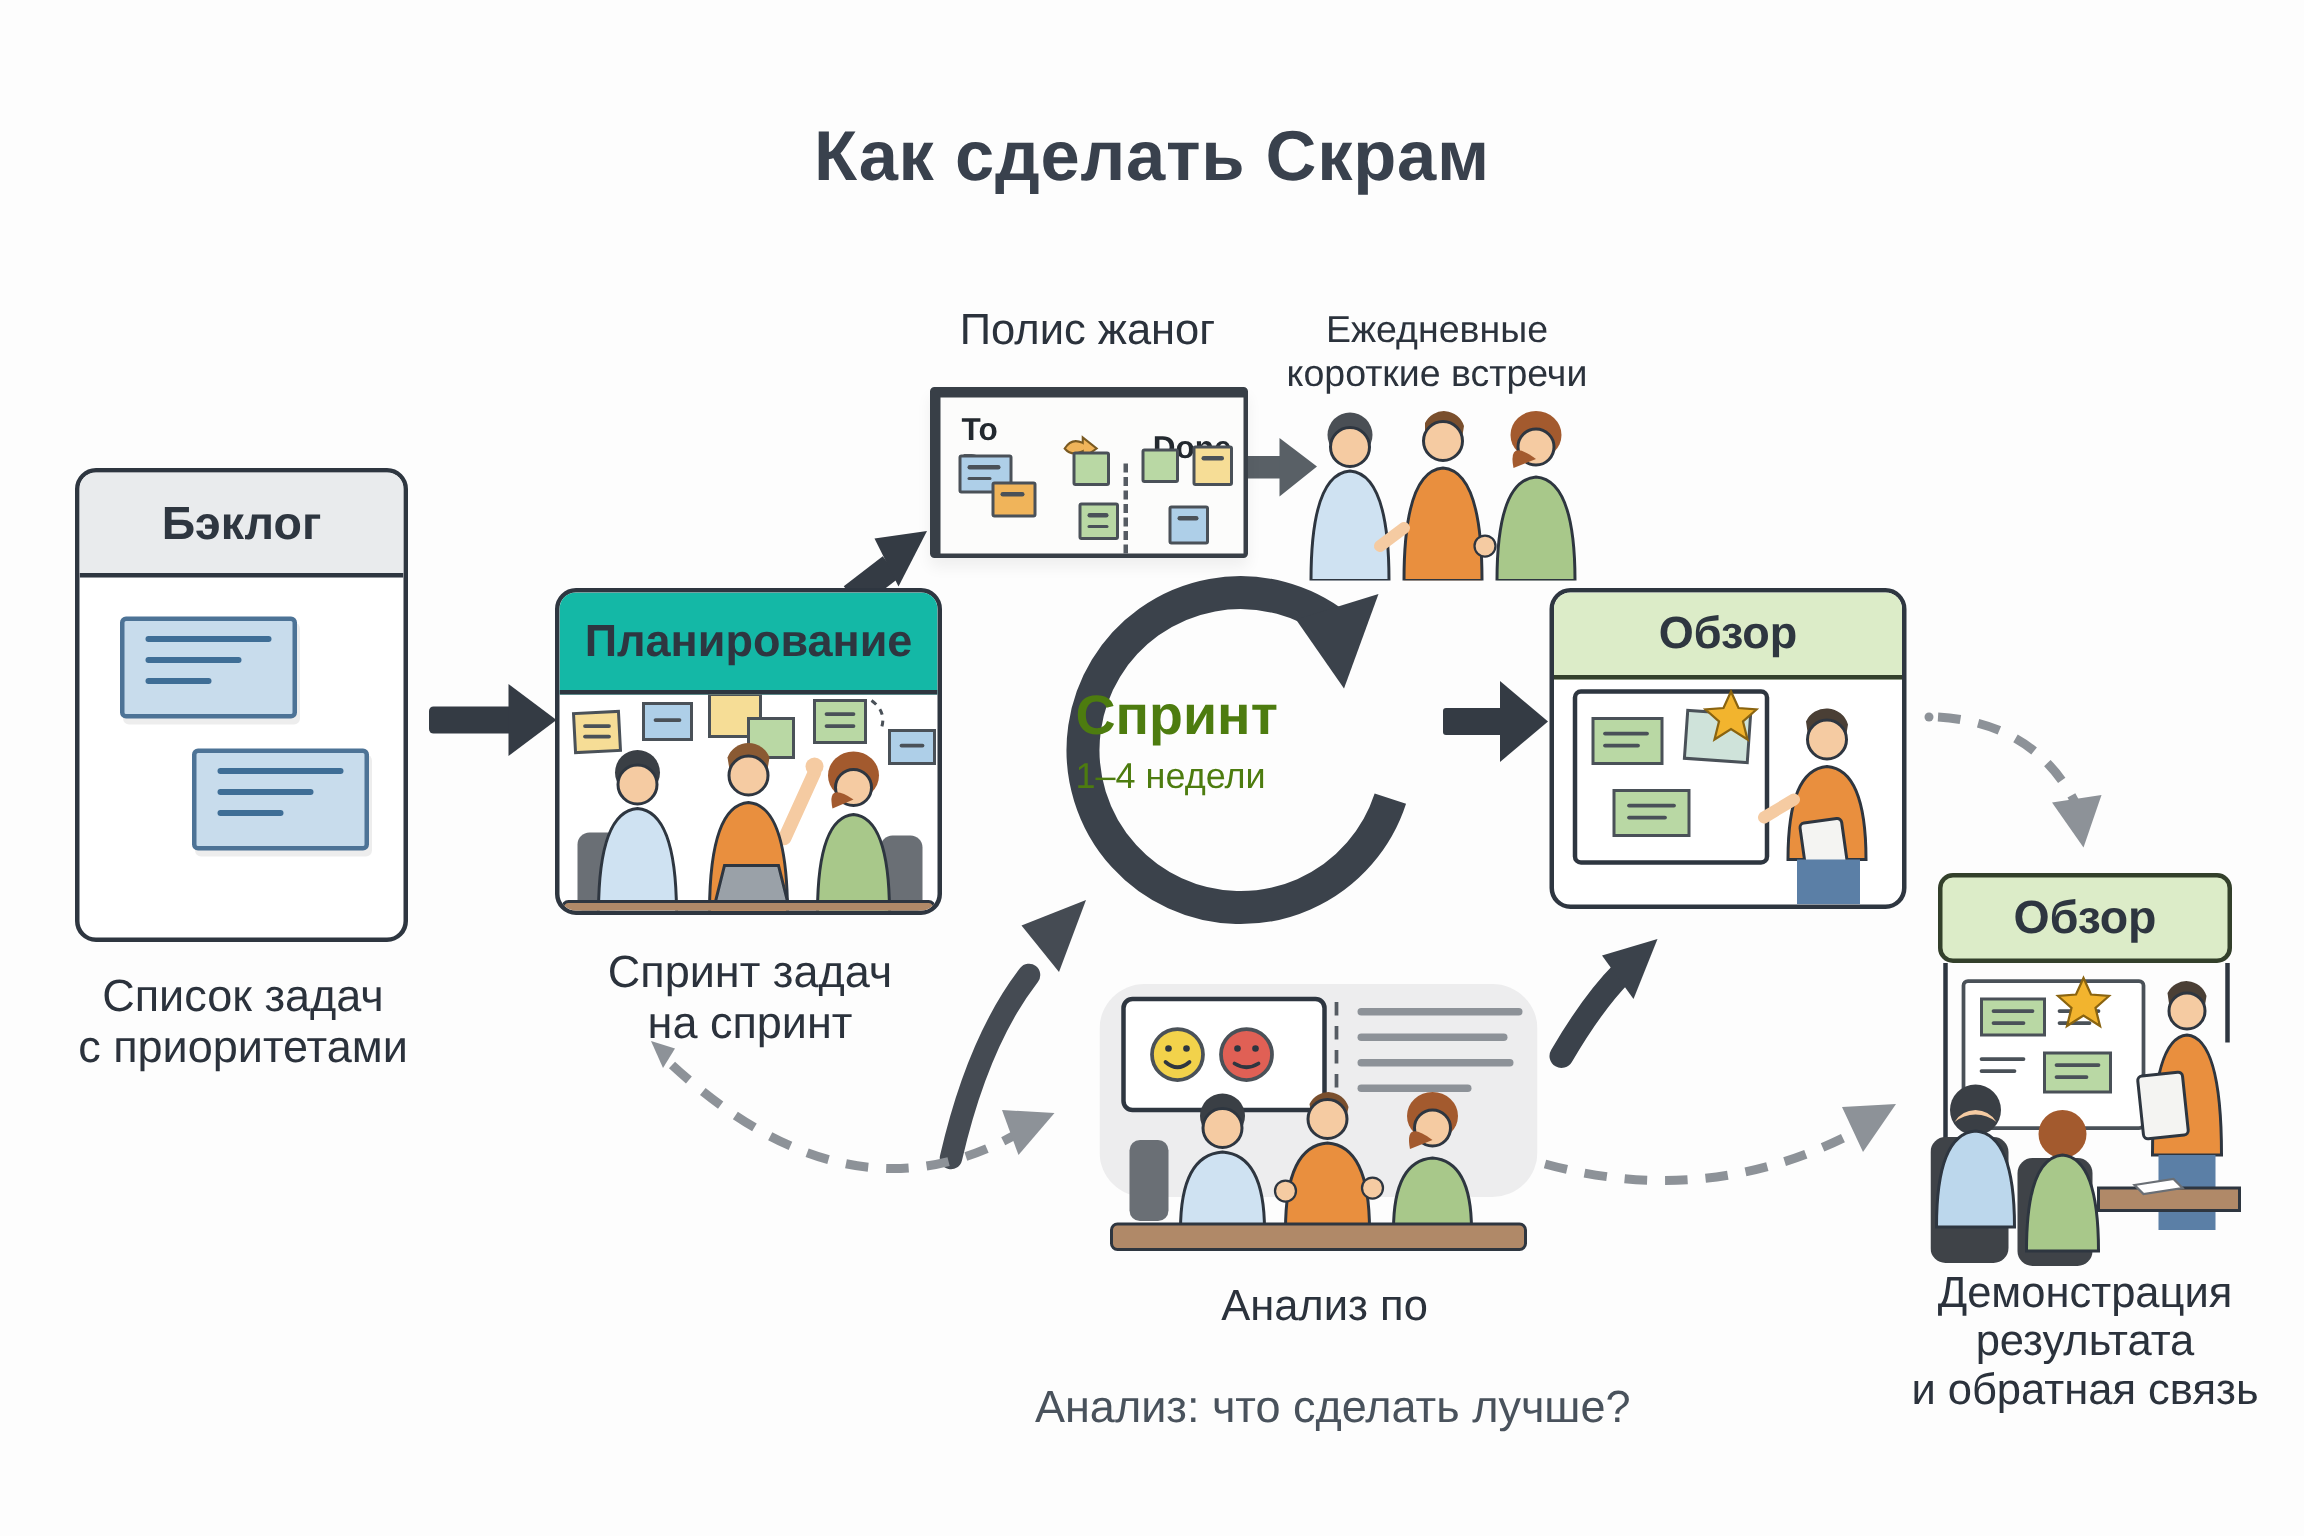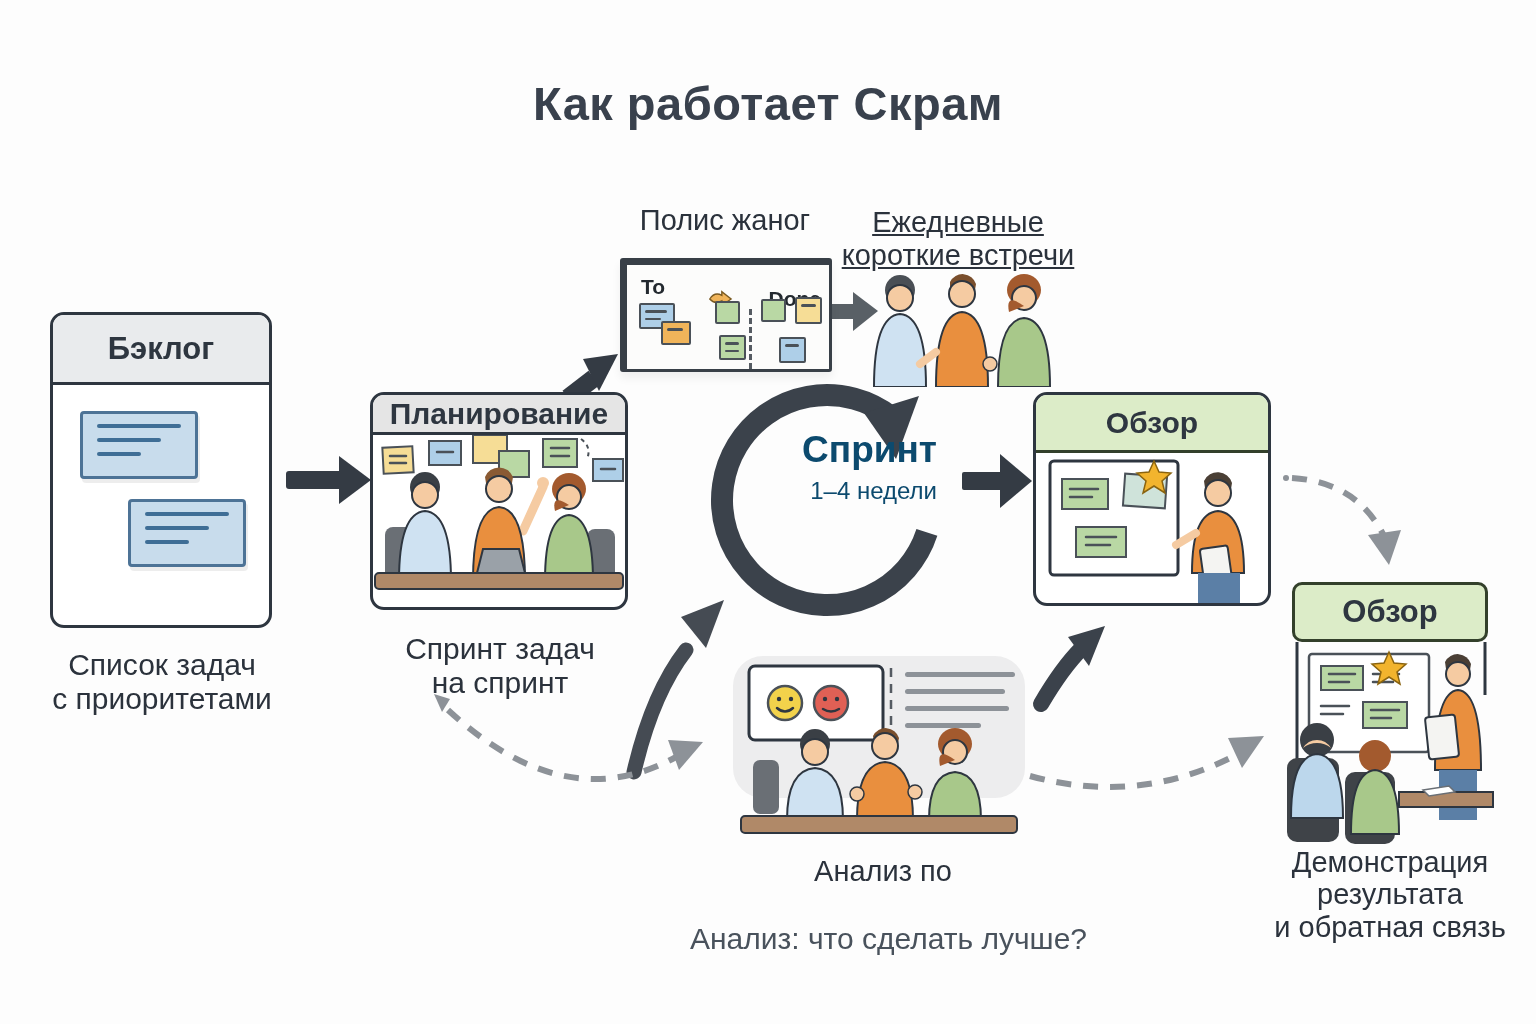--- a/index.html
+++ b/index.html
@@ -23,39 +23,39 @@
   #backlog { left:50px; top:312px; width:222px; height:316px; }
   #backlog .box-header { height:70px; background:#e9ebed; font-size:31px; }
   .backlog-card { position:absolute; width:118px; height:68px; background:#c8dcec;
                   border:3px solid #4d7396; border-radius:4px; box-shadow:2px 4px 0 rgba(0,0,0,.07); }
   .backlog-card i { display:block; height:4px; background:#3f6e96; border-radius:2px; margin:10px 14px 0 14px; }
   .backlog-card i:nth-child(2){ margin-right:34px; }
   .backlog-card i:nth-child(3){ margin-right:54px; }
 
   
   #planning { left:370px; top:392px; width:258px; height:218px; }
-  #planning .box-header { height:40px; background:#e5e5e5; font-size:30px; }
+  #planning .box-header { height:68px; background:#14b8a6; font-size:30px; }
 
   
   #taskboard { position:absolute; left:620px; top:258px; width:212px; height:114px;
                background:#fcfcfb; border:3px solid #383f47; border-top-width:7px; border-left-width:7px;
                border-radius:3px; box-shadow:0 6px 10px rgba(0,0,0,.06); }
   .tb-head { position:absolute; top:10px; left:10px; right:8px; display:flex; align-items:center; font-weight:700; font-size:21px; color:#23292f; }
   .tb-head .todo { margin-left:4px; }
   .tb-head .done { margin-left:34px; }
   .tb-note { position:absolute; border:2px solid #4a5158; border-radius:2px; }
   .tb-note i { display:block; height:2.5px; background:#4a5158; margin:5px 4px 0 4px; border-radius:2px; }
   .tb-divider { position:absolute; left:122px; top:44px; height:60px; border-left:3px dashed #555b62; }
 
   .board-label { position:absolute; left:600px; top:204px; width:250px; text-align:center; font-size:29px; color:#2b323c; }
-  .daily-label { position:absolute; left:828px; top:206px; width:260px; text-align:center; font-size:29px; line-height:1.15; color:#2b323c;text-decoration:underline; }
+  .daily-label { position:absolute; left:828px; top:206px; width:260px; text-align:center; font-size:25px; line-height:1.15; color:#2b323c; }
   .daily-label span { display:block; }
 
   
-  .sprint-text { position:absolute; left:717px; top:429px; width:220px; text-align:right; color:#0c4a6e; }
+  .sprint-text { position:absolute; left:717px; top:456px; width:220px; text-align:left; color:#4d7c0f; }
   .sprint-text .l1 { font-size:37px; font-weight:600; }
   .sprint-text .l2 { font-size:24px; margin-top:6px; }
 
   
   #review1 { left:1033px; top:392px; width:238px; height:214px; }
   #review1 .box-header { height:58px; background:#dcecc8; font-size:30px; border-bottom-color:#33402b; }
 
   
   #demo-header { position:absolute; left:1292px; top:582px; width:196px; height:60px;
                  background:#dcecc8; border:3px solid #33402b; border-radius:10px;
@@ -69,21 +69,21 @@
   #analysis-caption { left:690px; top:922px; width:400px; }
 
   svg { position:absolute; }
   .scene { display:block; }
 </style>
 </head>
 <body>
 
 <div id="canvas">
 
-  <div class="title">Как работает Скрам</div>
+  <div class="title">Как сделать Скрам</div>
 
   <svg width="1536" height="1024" viewBox="0 0 1536 1024" style="left:0;top:0;">
 
     <g fill="#343b44">
       <rect x="286" y="471" width="56" height="18" rx="3"></rect>
       <polygon points="339,456 339,504 371,480"></polygon>
     </g>
 
     <g fill="#343b44">
       <path d="M 568 398 L 594 378" stroke="#343b44" stroke-width="18" fill="none"></path>

